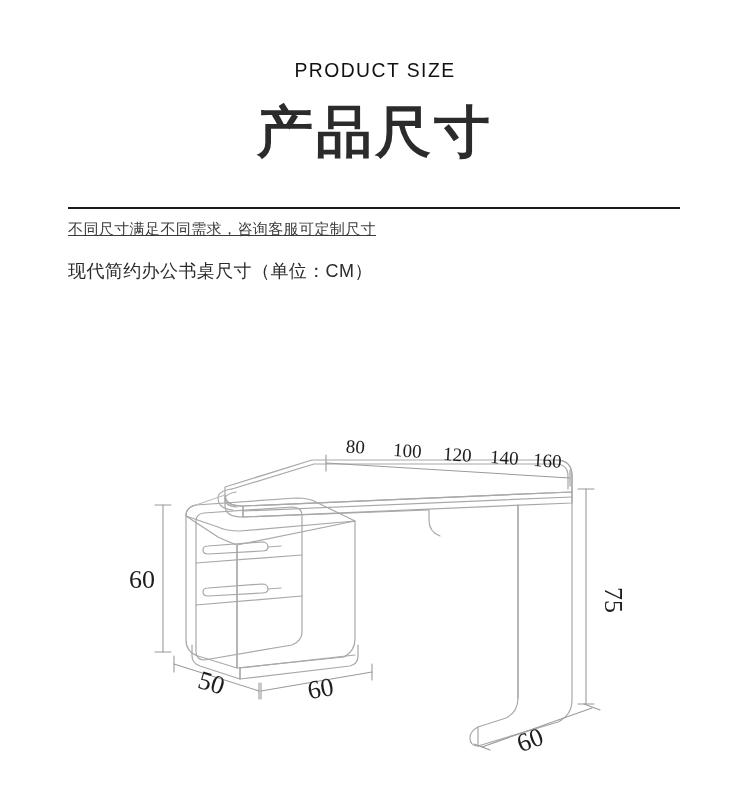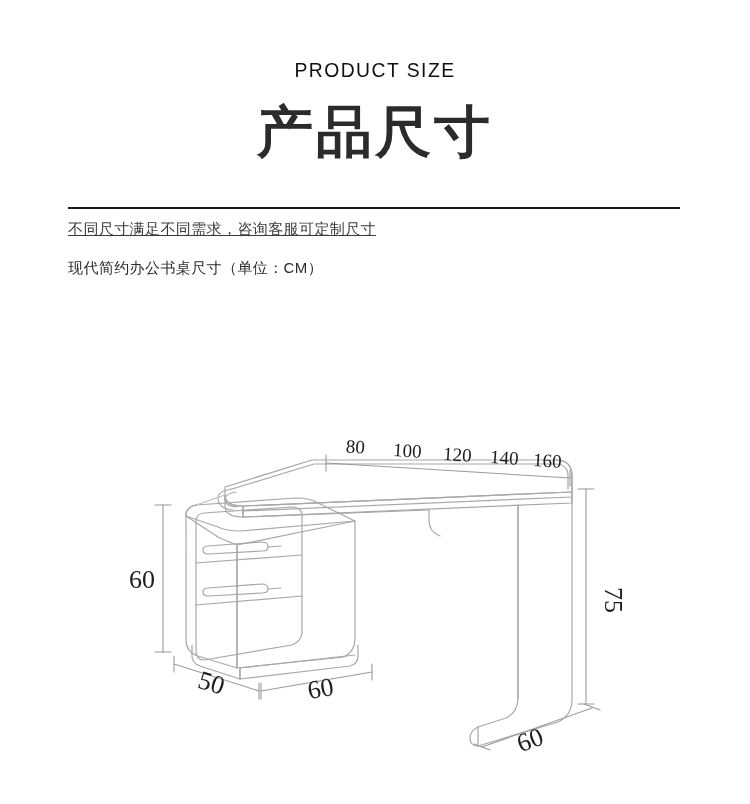--- a/index.html
+++ b/index.html
@@ -63,21 +63,21 @@
     font-size: 15px;
     color: #3a3a3a;
     letter-spacing: 0.4px;
     white-space: nowrap;
     text-decoration: underline;
   }
   .sub-line-2 {
     position: absolute;
     left: 68px;
     top: 259px;
-    font-size: 15px;
+    font-size: 18px;
     color: #2b2b2b;
     letter-spacing: 0.4px;
     white-space: nowrap;
   }
 
   
   .drawing {
     position: absolute;
     left: 0;
     top: 0;

